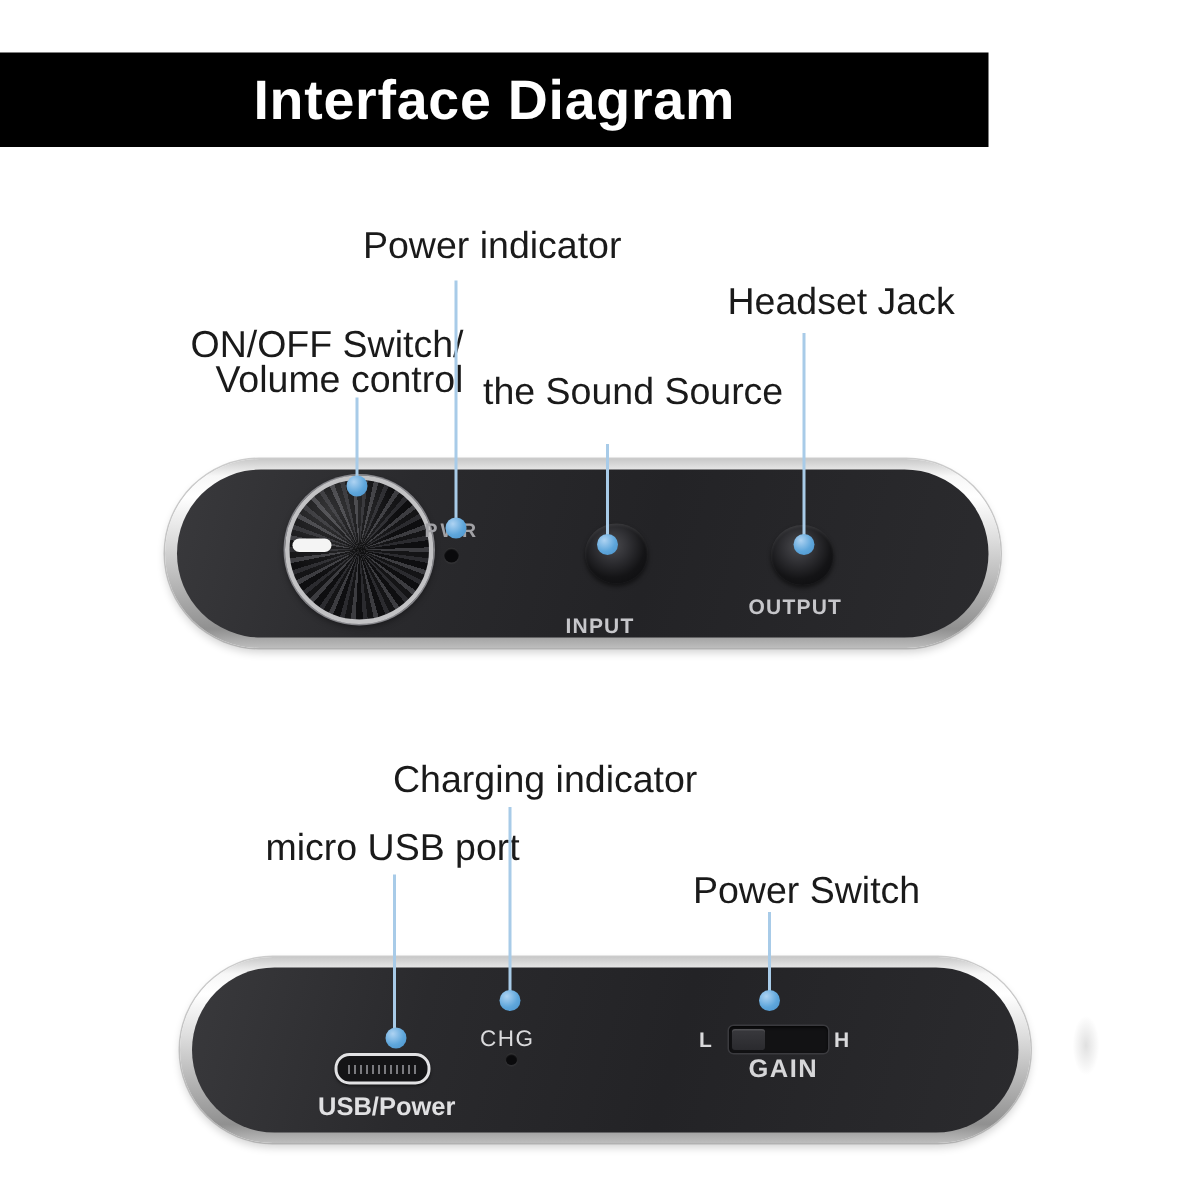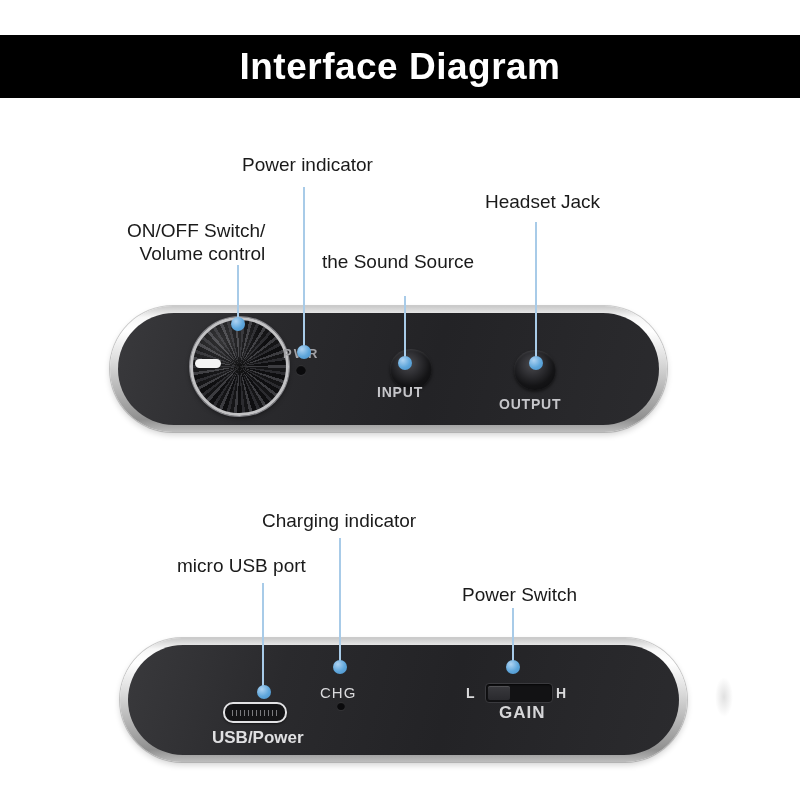--- a/index.html
+++ b/index.html
@@ -2,28 +2,28 @@
 <html style="--title-bg: #000000; --title-fg: #ffffff; --callout-line: #a8cbe8; --callout-dot: #5ea6db; --panel-face: #28282b; --panel-rim: #c9c9c9;"><head>
 <meta charset="utf-8">
 <style>
   html,body{margin:0;padding:0;background:#fff;}
   #canvas{
     position:relative;width:800px;height:800px;background:#ffffff;overflow:hidden;
     font-family:"Liberation Sans", sans-serif;
   }
   
   .title-bar{
-    position:absolute;left:0;top:35px;width:800px;height:63px;
+    position:absolute;left:0;top:35px;width:659px;height:63px;
     background:var(--title-bg,#000);display:flex;align-items:center;justify-content:center;
   }
   .title-bar span{
     color:var(--title-fg,#fff);font-size:37px;font-weight:700;letter-spacing:0.5px;
   }
   
-  .lbl{position:absolute;color:#1a1a1a;font-size:19px;line-height:23px;z-index:4;white-space:nowrap;}
+  .lbl{position:absolute;color:#1a1a1a;font-size:25px;line-height:23px;z-index:4;white-space:nowrap;}
   .lbl-power{left:242px;top:153px;}
   .lbl-onoff{left:127px;top:219px;text-align:right;}
   .lbl-connection{left:322px;top:250px;}
   .lbl-headset{left:485px;top:190px;}
   .lbl-charging{left:262px;top:509px;}
   .lbl-microusb{left:177px;top:554px;}
   .lbl-gain{left:462px;top:583px;}
   
   .cline{position:absolute;width:2px;background:var(--callout-line,#a8cbe8);z-index:5;}
   .cl-power{left:303px;top:187px;height:165px;}
@@ -86,21 +86,21 @@
   .jack{
     position:absolute;width:42px;height:40px;border-radius:50%;z-index:2;
     background:radial-gradient(circle at 44% 36%, #4a4a4e 0%, #323236 28%, #141416 62%, #0a0a0c 100%);
     box-shadow:0 2px 3px rgba(0,0,0,0.5), inset 0 1px 2px rgba(255,255,255,0.10);
   }
   .jack-input{left:390px;top:349px;}
   .jack-output{left:514px;top:350px;}
   .port-label{
     position:absolute;z-index:2;color:#c6c6ca;font-size:14px;font-weight:600;letter-spacing:0.8px;
   }
-  .pl-input{left:377px;top:384px;}
+  .pl-input{left:377px;top:409px;}
   .pl-output{left:499px;top:396px;}
   
   .usb-port{
     position:absolute;left:223px;top:702px;width:64px;height:21px;z-index:2;box-sizing:border-box;
     border:2px solid #e2e2e4;border-radius:10px;background:#141416;
     box-shadow:0 1px 2px rgba(0,0,0,0.5);display:flex;align-items:center;justify-content:center;
   }
   .usb-pins{
     width:46px;height:6px;
     background:repeating-linear-gradient(90deg,#7a7a7e 0 1.5px, transparent 1.5px 4px);

